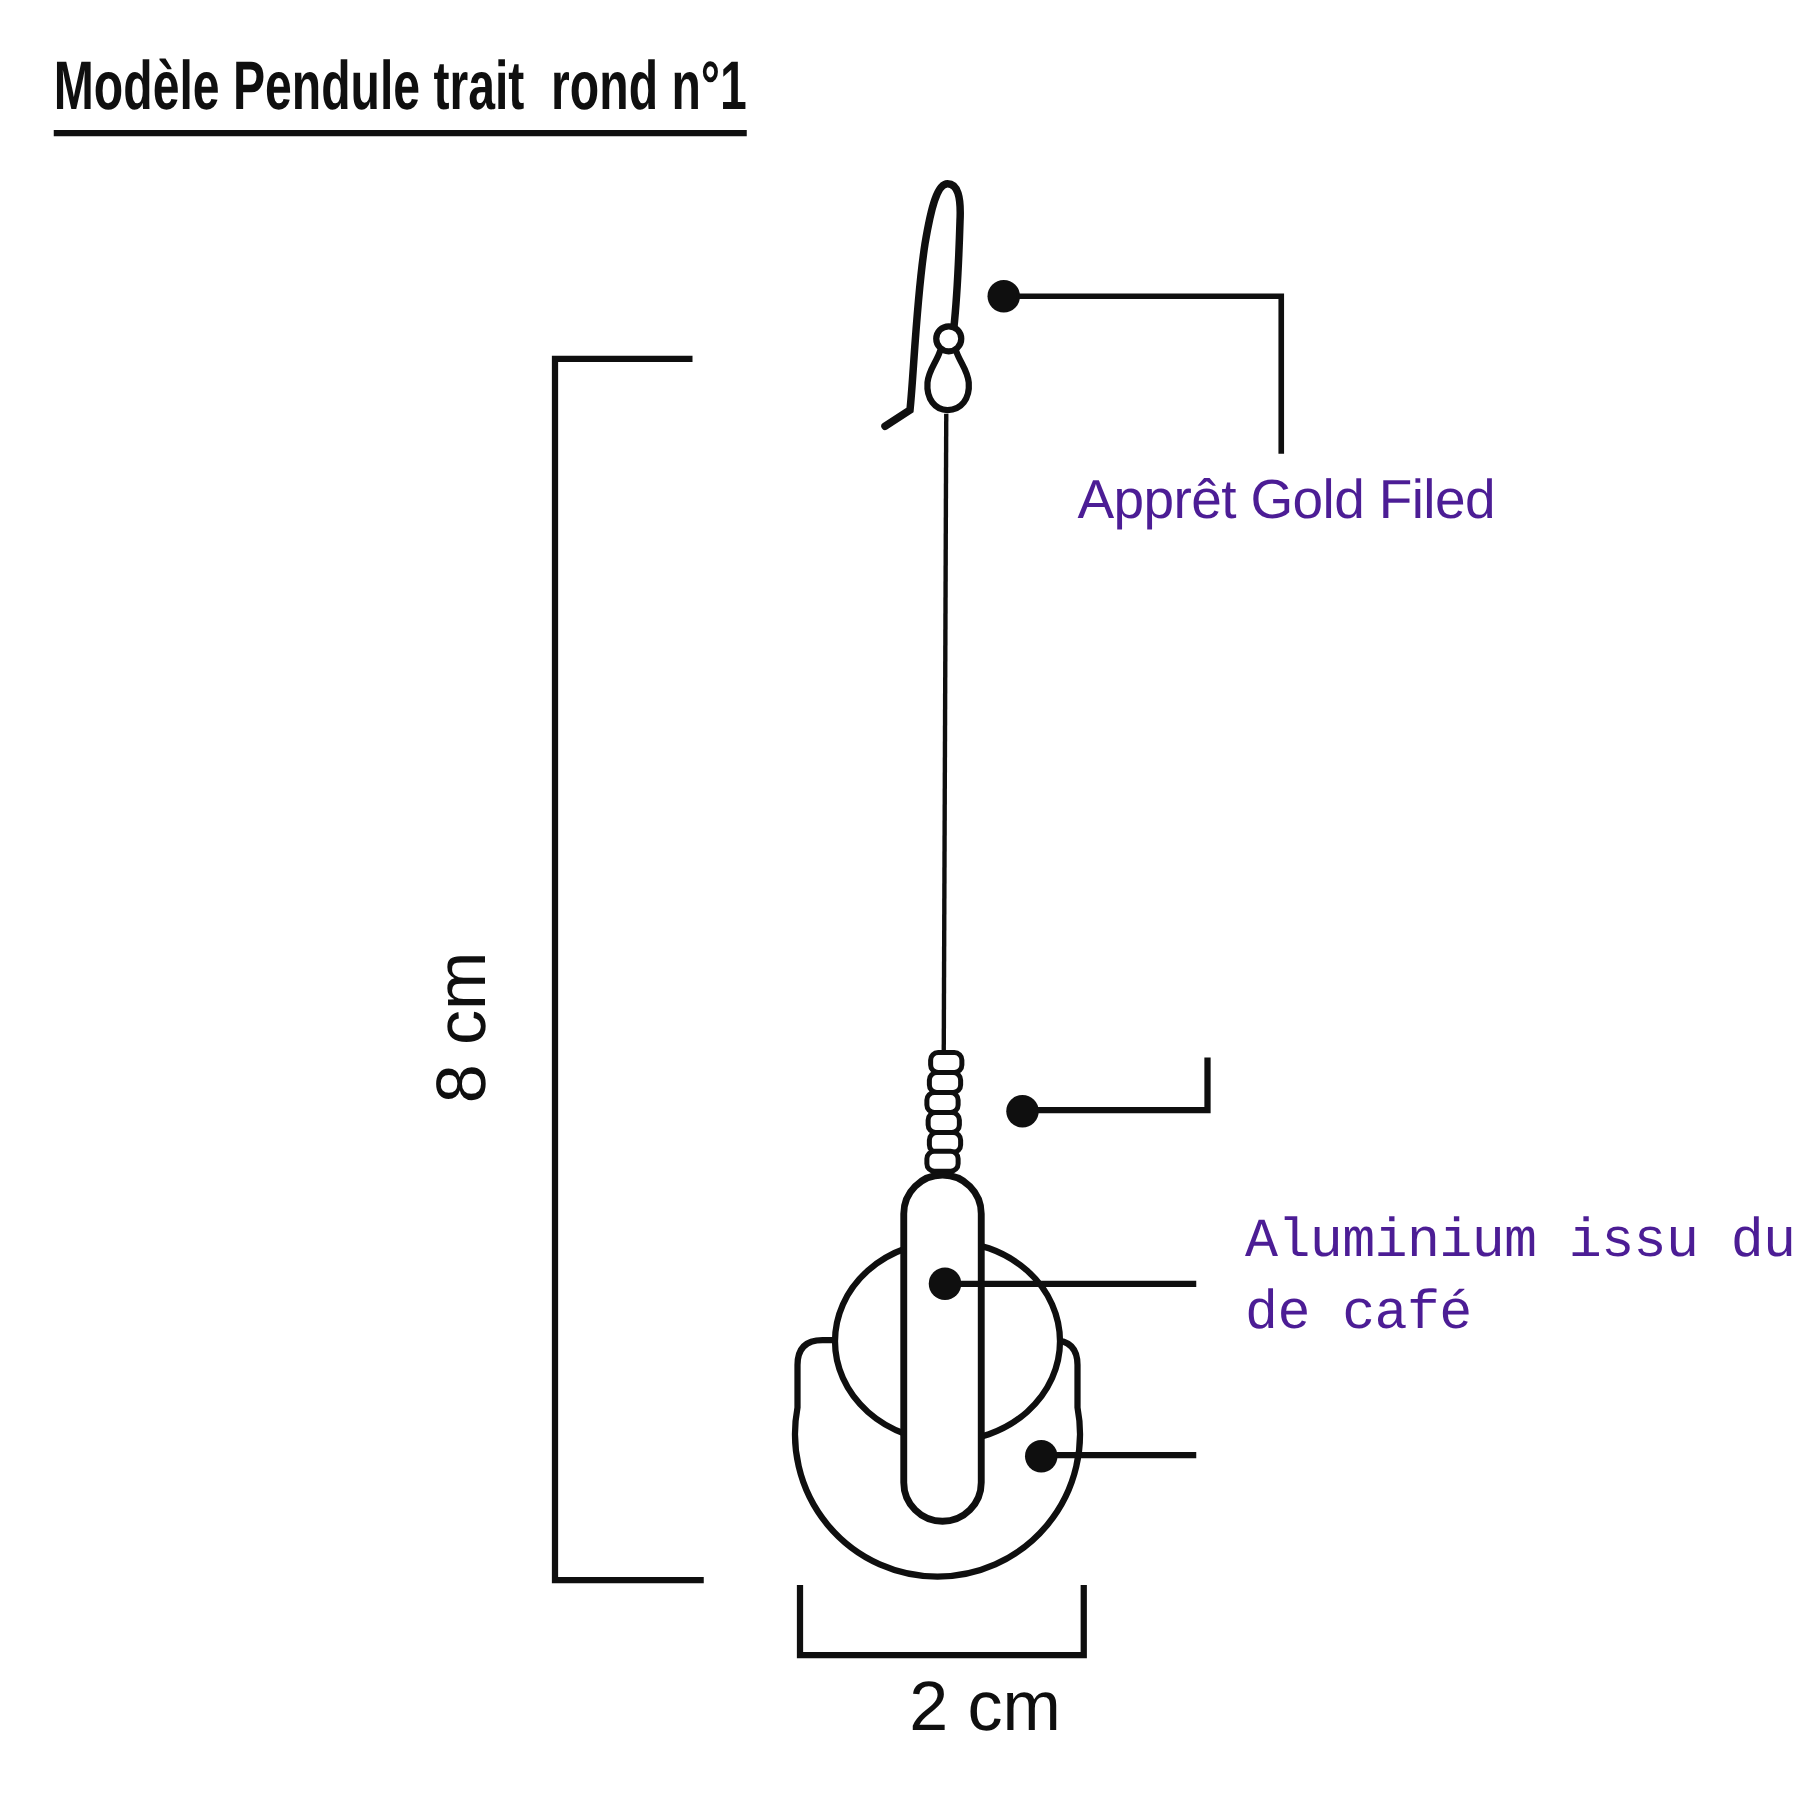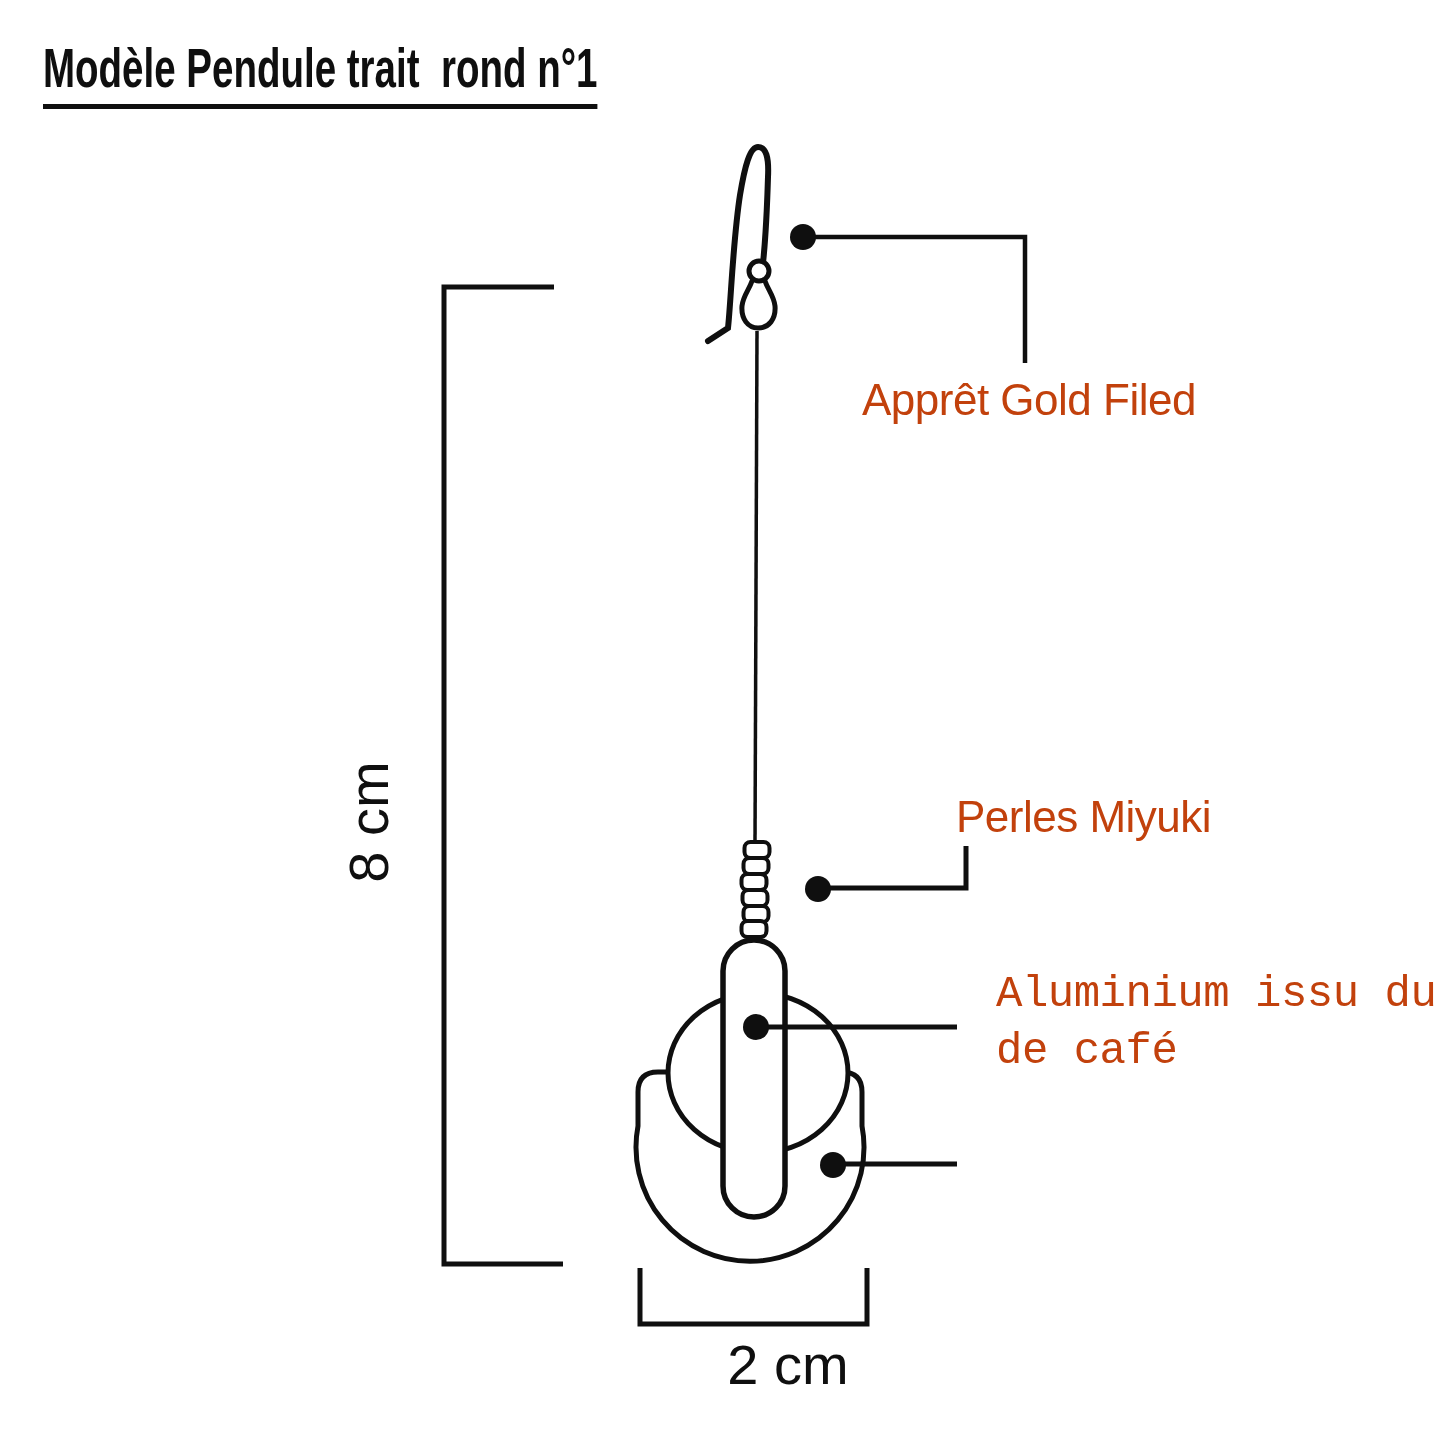--- a/index.html
+++ b/index.html
@@ -33,21 +33,21 @@
     color: #0f0f0f;
     border-bottom: 5px solid #0f0f0f;
     padding-bottom: 4px;
     transform: scaleX(0.70);
     transform-origin: left top;
   }
   .callout-label {
     position: absolute;
     font-size: 44px;
     letter-spacing: -0.5px;
-    color: #c2410c;
+    color: #4c1d95;
     white-space: nowrap;
   }
   .label-hook   { left: 862px; top: 375px; }
   .label-beads  { left: 956px; top: 792px; }
   .label-pendant {
     left: 996px; top: 966px;
     line-height: 57px;
     white-space: normal;
   }
   .label-pendant div { white-space: nowrap; font-family: Liberation Mono, monospace; }
@@ -121,21 +121,20 @@
     <line x1="768" y1="1027" x2="957" y2="1027" stroke="#0f0f0f" stroke-width="5"></line>
 
     <circle cx="833" cy="1165" r="13" fill="#0f0f0f"></circle>
     <line x1="845" y1="1164" x2="957" y2="1164" stroke="#0f0f0f" stroke-width="5"></line>
   </svg>
 
   <div class="title">Modèle Pendule trait  rond n°1</div>
 
   <div class="callout-label label-hook">Apprêt Gold Filed</div>
 
-  <div class="callout-label label-beads">Perles Miyuki</div>
 
   <div class="callout-label label-pendant">
     <div>Aluminium issu du</div>
     <div>de café</div>
   </div>
 
   <div class="dim-label dim-height">8 cm</div>
 
   <div class="dim-label dim-width">2 cm</div>
 

